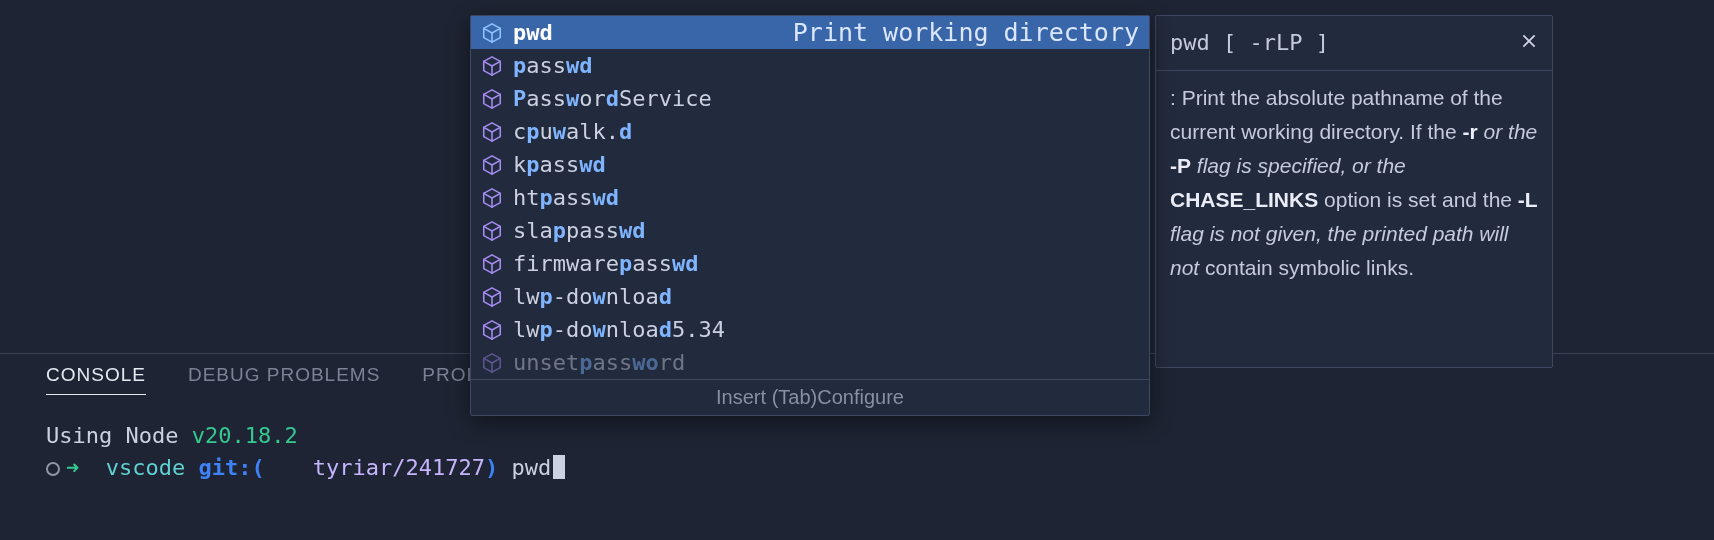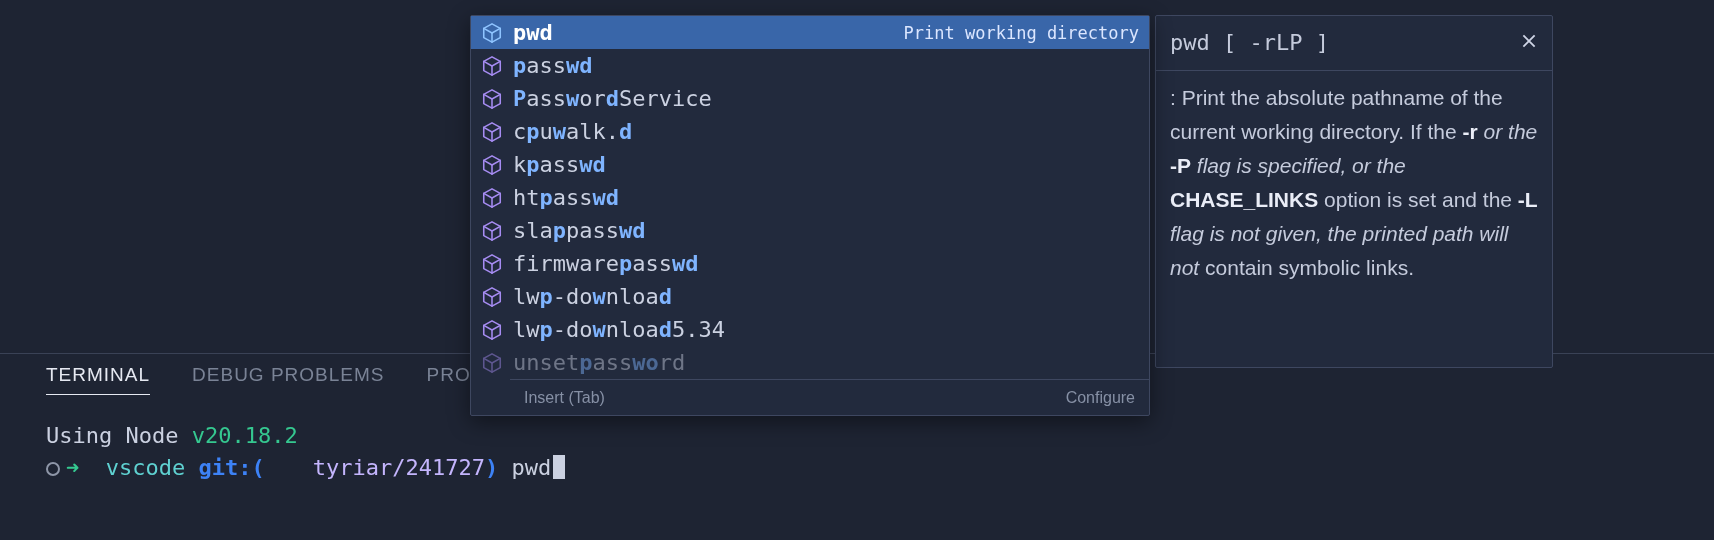--- a/index.html
+++ b/index.html
@@ -47,30 +47,29 @@
       display:flex; align-items:center; height:33px; padding:0 10px;
       font-size:22px;
     }
     .sugg-row.selected { background:#3966a9; }
     .sugg-icon { width:22px; height:22px; margin-right:10px; flex:0 0 auto;}
     .sugg-icon svg { width:22px; height:22px; display:block;}
     .sugg-label { white-space:pre; }
     .hl { color:#7fb4ff; font-weight:700; }
     .selected .hl { color:#ffffff; font-weight:700;}
     .selected .sugg-label { color:#ffffff; }
-    .sugg-desc { margin-left:auto; color:#bfc9dc; font-size:17px;}
+    .sugg-desc { margin-left:auto; color:#bfc9dc; font-size:25px;}
     .selected .sugg-desc { color:#dbe6ff; }
     .cutoff { opacity:.45; }
     .suggest-status {
-      display:flex; justify-content:space-between; align-items:center;
+      display:flex; justify-content:center; align-items:center;
       height:36px; padding:0 14px;
       border-top:1px solid #3e4760;
-      color:#8690a5; font-size:16px;
+      color:#8690a5; font-size:20px;
       font-family:-apple-system,Arial,sans-serif;
-      margin-left:39px;
     }
     
     .details {
       position:absolute;
       left:1155px; top:15px; width:398px; height:353px;
       background:#222a3d;
       border:1px solid #3e4760;
       border-radius:2px;
       padding:10px 14px 14px 14px;
       font-size:21px; line-height:34px;
@@ -85,21 +84,21 @@
     .details-body b { font-weight:700; color:#eaedf7;}
     .details-body i { font-style:italic;text-align:right; }
     .details-body span.normal{font-style:normal;}
   </style>
 </head>
 <body>
 
 <div class="editor-area"></div>
 
 <div class="tabs">
-  <span class="tab active">TERMINAL</span>
+  <span class="tab active">CONSOLE</span>
   <span class="tab">DEBUG PROBLEMS</span>
   <span class="tab" style="overflow:hidden;">PROBLEMS</span>
 </div>
 
 <div class="terminal-body">
   <div class="term-line"><span>Using Node </span><span class="node">v20.18.2</span></div>
   <div class="term-line"><span class="circle-icon"></span><span class="arrow">➜</span>  <span class="vscode">vscode</span> <span class="git">git:(</span><span class="branch">tyriar/241727</span><span class="git">)</span> <span>pwd</span><span class="cursor-block"></span></div>
 </div>
 
 <div class="suggest">

